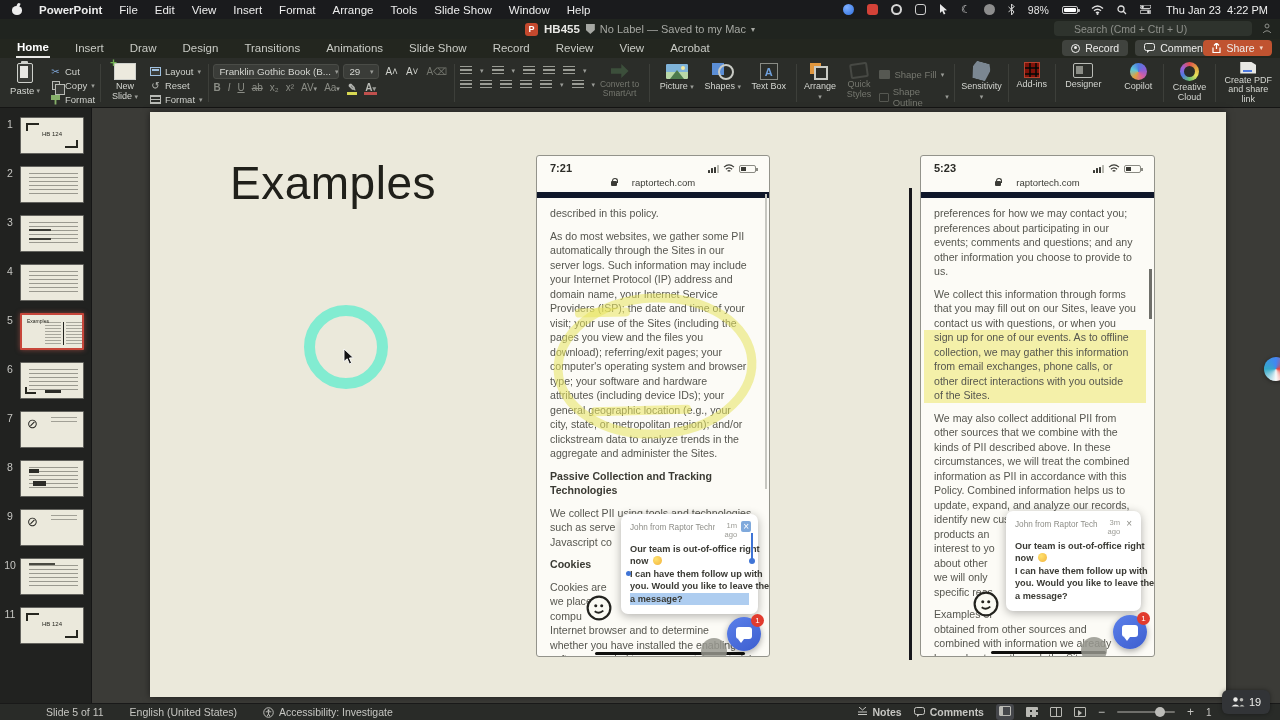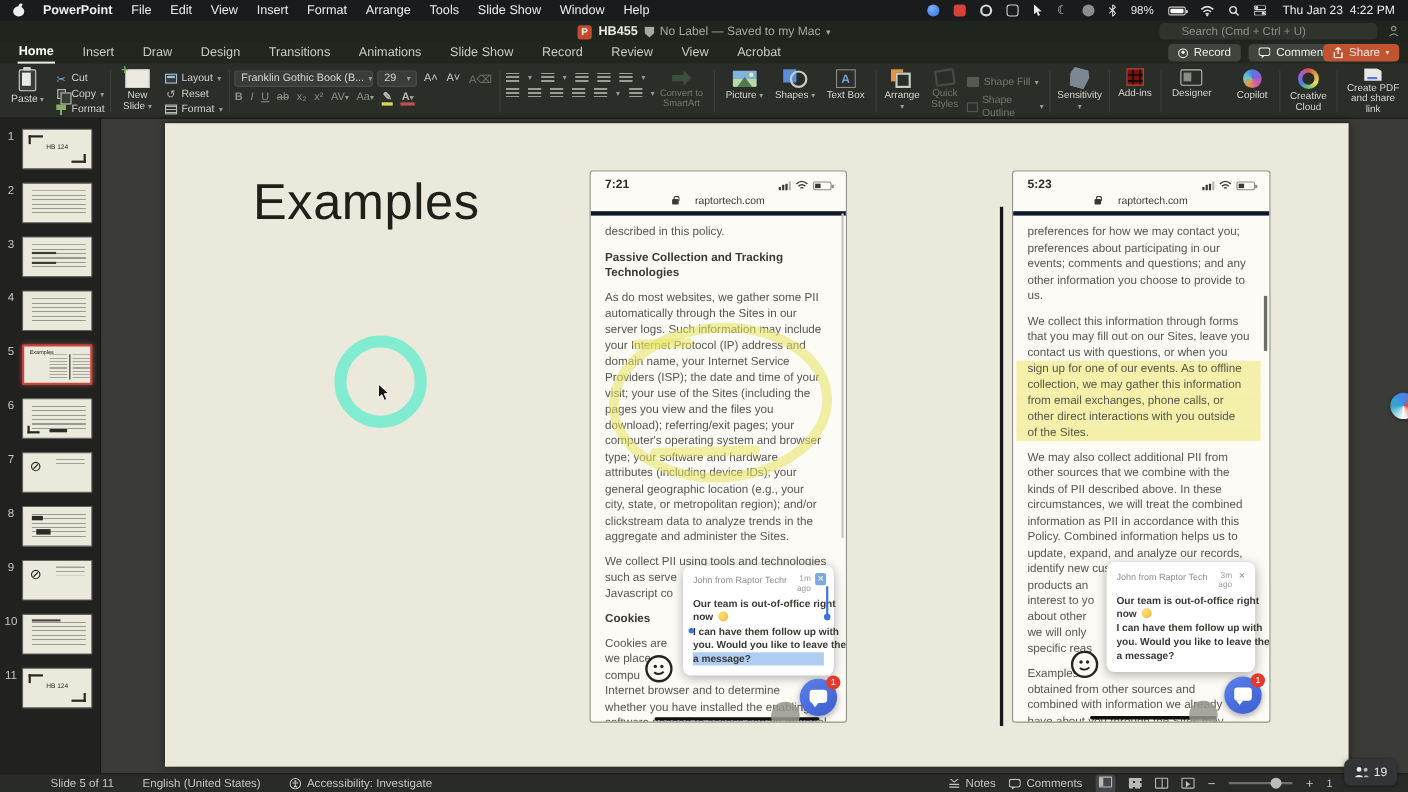--- a/index.html
+++ b/index.html
@@ -172,21 +172,21 @@
   #phone0 { left:386px; } #phone1 { left:770px; width:235px; }
   .p-status { display:flex; align-items:center; padding:6px 13px 0; }
   .p-time { font-size:11px; font-weight:bold; color:#2b2b27; }
   .p-sticons { margin-left:auto; display:flex; align-items:flex-end; gap:4px; }
   .sig { display:flex; align-items:flex-end; gap:1px; }
   .sig i { width:2px; background:#3a3a35; border-radius:.5px; }
   .sig .s1{height:3px} .sig .s2{height:4.5px} .sig .s3{height:6px} .sig .s4{height:7.5px;background:#b8b8b0}
   .p-batt { width:17px; height:8px; border:1px solid #8a8a83; border-radius:2px; position:relative; }
   .p-batt::before { content:''; position:absolute; left:1px; top:1px; bottom:1px; width:5px; background:#3a3a35; }
   .p-batt::after { content:''; position:absolute; right:-3px; top:2px; width:2px; height:3px; background:#8a8a83; }
-  .p-url { text-align:center; font-size:9.5px; color:#3b3b36; padding:3px 6px 4px; border-bottom:4px solid #0f172a;
+  .p-url { text-align:center; font-size:9.5px; color:#3b3b36; padding:3px 6px 4px; border-bottom:6px solid #0f172a;
            display:flex; align-items:center; justify-content:center; gap:15px; }
   .lock { width:6px; height:5px; background:#3b3b36; border-radius:1px; position:relative; margin-top:2px; }
   .lock::before { content:''; position:absolute; left:1px; top:-3px; width:4px; height:4px; border:1px solid #3b3b36; border-bottom:none; border-radius:3px 3px 0 0; }
   .p-content { padding:8px 14px 0 13px; font-size:10.6px; line-height:14.5px; color:#56564f; }
   .sec { margin-bottom:8px; }
   .sec.h { font-weight:bold; color:#3a3a33; }
   .ln { white-space:nowrap; overflow:hidden; }
   .ln.hl { background:rgba(240,235,132,.68); margin:0 -6px 0 -10px; padding:0 6px 0 10px; }
   .p-scroll { position:absolute; }
   
@@ -219,21 +219,21 @@
                color:#fff; font-size:8px; display:flex; align-items:center; justify-content:center; z-index:7; }
   .emoji { display:inline-block; width:9px; height:9px; border-radius:50%; background:radial-gradient(circle at 35% 35%,#ffe26e,#f2b23c);
            vertical-align:-1px; margin-left:2px; }
 
   
   .statusbar { position:absolute; left:0; top:703px; width:1280px; height:17px; background:#292b28; border-top:1px solid #191919;
                display:flex; align-items:center; font-size:10.5px; color:#c6c6c2; }
   .sb-left { display:flex; align-items:center; gap:26px; margin-left:46px; }
   .sb-acc { display:flex; align-items:center; gap:5px; }
   .sb-right { margin-left:auto; display:flex; align-items:center; gap:12px; margin-right:64px; }
-  .sb-btn { display:flex; align-items:flex-end; gap:5px; }
+  .sb-btn { display:flex; align-items:center; gap:5px;font-weight:bold; }
   .vico { display:inline-block; width:12px; height:10px; border:1.2px solid #b9b9b4; border-radius:1px; position:relative; }
   .vico.norm::before { content:''; position:absolute; left:0; top:0; bottom:0; width:3px; background:#b9b9b4; }
   .vico.grid { border:none; background:repeating-linear-gradient(90deg,#b9b9b4 0 4px,transparent 4px 6px),repeating-linear-gradient(#b9b9b4 0 3px,transparent 3px 5px); }
   .vico.read::before { content:''; position:absolute; left:5px; top:0; bottom:0; width:1.2px; background:#b9b9b4; }
   .vico.show::before { content:''; position:absolute; left:3.5px; top:2px; border-left:4px solid #b9b9b4; border-top:3px solid transparent; border-bottom:3px solid transparent; }
   .vsel { background:#44464a; border-radius:3px; padding:2px 3px; }
   .zoom-track { width:58px; height:2px; background:#6f6f6b; border-radius:1px; position:relative; }
   .zoom-knob { position:absolute; left:38px; top:-4px; width:10px; height:10px; border-radius:50%; background:#bcbcb8; }
   .zoom-val { font-size:10px; width:10px; overflow:hidden; white-space:nowrap; }
   .chip { position:absolute; left:1222px; top:690px; width:48px; height:24px; background:#323437; border-radius:6px;
@@ -646,42 +646,42 @@
         </span>
       </div>
       <div class="p-url">
         <span class="lock"></span>
         <span>raptortech.com</span>
       </div>
       <div class="p-content">
           <div class="sec p">
             <div class="ln">described in this policy.</div>
           </div>
-          <div class="sec h">
-            <div class="ln">Passive Collection and Tracking</div>
-            <div class="ln">Technologies</div>
-          </div>
           <div class="sec p">
             <div class="ln">As do most websites, we gather some PII</div>
             <div class="ln">automatically through the Sites in our</div>
             <div class="ln">server logs. Such information may include</div>
             <div class="ln">your Internet Protocol (IP) address and</div>
             <div class="ln">domain name, your Internet Service</div>
             <div class="ln">Providers (ISP); the date and time of your</div>
             <div class="ln">visit; your use of the Sites (including the</div>
             <div class="ln">pages you view and the files you</div>
             <div class="ln">download); referring/exit pages; your</div>
             <div class="ln">computer's operating system and browser</div>
             <div class="ln">type; your software and hardware</div>
             <div class="ln">attributes (including device IDs); your</div>
             <div class="ln">general geographic location (e.g., your</div>
             <div class="ln">city, state, or metropolitan region); and/or</div>
             <div class="ln">clickstream data to analyze trends in the</div>
             <div class="ln">aggregate and administer the Sites.</div>
           </div>
+          <div class="sec h">
+            <div class="ln">Passive Collection and Tracking</div>
+            <div class="ln">Technologies</div>
+          </div>
           <div class="sec p">
             <div class="ln">We collect PII using tools and technologies</div>
             <div class="ln">such as serve</div>
             <div class="ln">Javascript co</div>
           </div>
           <div class="sec h">
             <div class="ln">Cookies</div>
           </div>
           <div class="sec p">
             <div class="ln">Cookies are</div>

